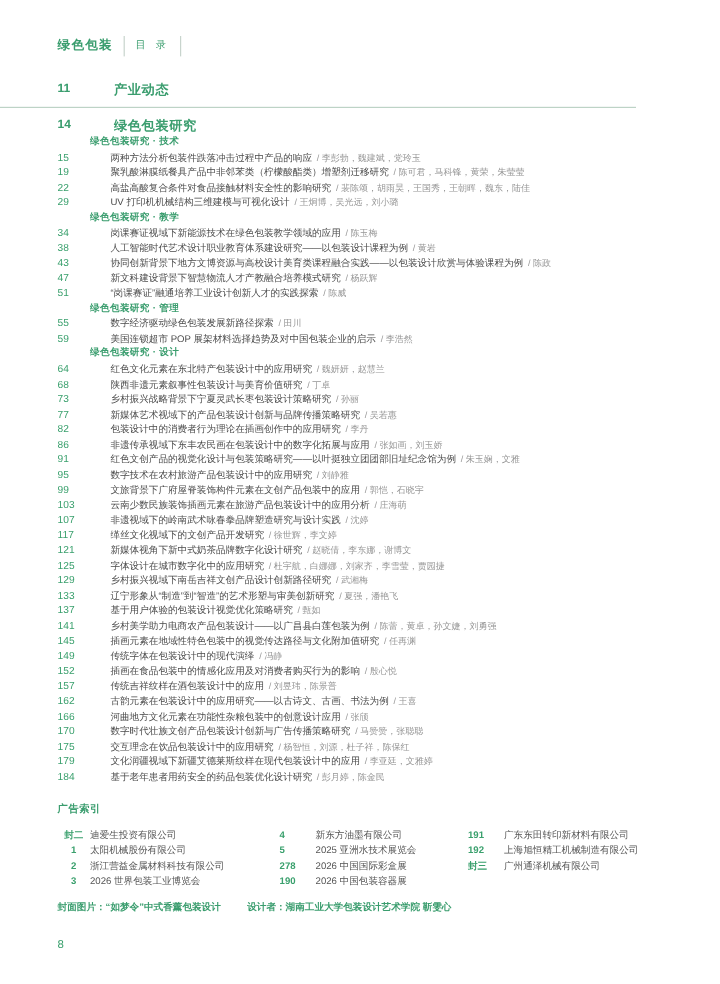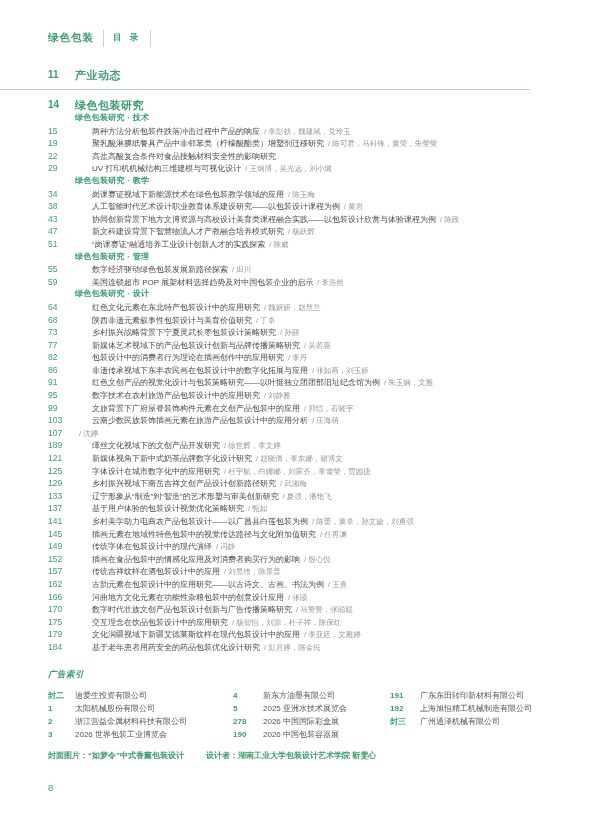--- a/index.html
+++ b/index.html
@@ -9,50 +9,50 @@
     font-family:"Liberation Sans","DejaVu Sans",sans-serif;
     color:#4b4b4b;
     overflow:hidden;
   }
   .page { width:600px; height:820px; padding:28px 30px 15px 48px; position:relative; }
 
   
   .hdr { display:flex; align-items:center; height:20px; }
   .hdr .mag { color:#3a9d6e; font-weight:bold; font-size:10.5px; letter-spacing:1px; }
   .hdr .vbar { width:1px; height:17px; background:#c8d4cd; margin:0 9px; }
-  .hdr .sec { color:#3a9d6e; font-size:8.5px; letter-spacing:3px;font-weight:bold; }
+  .hdr .sec { color:#3a9d6e; font-size:8.5px; letter-spacing:3px; }
 
   
   .toc { margin-top:20px; }
-  .entry-big { display:flex; align-items:flex-end; line-height:14px; margin-top:4px; }
+  .entry-big { display:flex; align-items:flex-end; line-height:14px; margin-top:4px;gap:20px; }
   .entry-big .num { width:27px; flex:0 0 27px; color:#3a9d6e; font-size:10px; font-weight:bold; }
   .entry-big .ttl { color:#3a9d6e; font-size:11px; font-weight:bold; letter-spacing:0.5px; }
   .rule { border:none; border-top:1px solid #bdd3c6; margin:7px 0 8px -48px; width:530px; }
 
   
   .group-heading {
     margin-left:27px; color:#3a9d6e; font-size:8px; font-weight:bold;
     line-height:12.6px; height:12.6px; white-space:nowrap; letter-spacing:0.3px;
   }
   .row { display:flex; align-items:baseline; line-height:12.6px; height:12.6px; white-space:nowrap; }
   .row .num { width:27px; flex:0 0 27px; color:#3aa06d; font-size:8.5px; }
   .row .ttl { color:#4b4b4b; font-size:8px;margin-left:17px; }
   .row .auth { color:#969696; font-size:7.5px; margin-left:4px; }
 
   
   .ads { margin-top:15px; }
-  .ads h2 { color:#3a9d6e; font-size:8.5px; font-weight:bold; letter-spacing:0.5px;font-style:italic; }
+  .ads h2 { color:#3a9d6e; font-size:8.5px; font-weight:bold; letter-spacing:0.5px; }
   .ad-cols { display:flex; margin-top:8px; }
   .ad-col { display:flex; flex-direction:column; }
   .ad-col1 { width:185px; }
   .ad-col2 { width:157px; }
   .ad-col3 { flex:1; }
   .ad-row { display:flex; align-items:baseline; line-height:13px; height:13px; white-space:nowrap; }
   .ad-row .num { color:#3aa06d; font-size:8px; font-weight:bold; flex:0 0 30px; }
-  .ad-col1 .ad-row .num { flex:0 0 27px; }
+  .ad-col1 .ad-row .num { flex:0 0 27px;text-align:center; }
   .ad-row .name { color:#555555; font-size:8px; }
 
   
   .footnote { margin-top:9px; color:#3a9d6e; font-size:8px; font-weight:bold; white-space:nowrap; }
   .footnote .gap { display:inline-block; width:22px; }
   .pageno { margin-top:21px; color:#3aa06d; font-size:9.5px; }
 </style>
 </head>
 <body>
 
@@ -83,20 +83,21 @@
           <span class="auth">/ 李彭勃，魏建斌，党玲玉</span>
         </div>
         <div class="row">
           <span class="num">19</span>
           <span class="ttl">聚乳酸淋膜纸餐具产品中非邻苯类（柠檬酸酯类）增塑剂迁移研究</span>
           <span class="auth">/ 陈可君，马科锋，黄荣，朱莹莹</span>
         </div>
         <div class="row">
           <span class="num">22</span>
           <span class="ttl">高盐高酸复合条件对食品接触材料安全性的影响研究</span>
+          <span class="auth">/ 裴陈颂，胡雨昊，王国秀，王朝晖，魏东，陆佳</span>
         </div>
         <div class="row">
           <span class="num">29</span>
           <span class="ttl">UV 打印机机械结构三维建模与可视化设计</span>
           <span class="auth">/ 王炯博，吴光远，刘小璐</span>
         </div>
         <div class="group-heading">绿色包装研究 · 教学</div>
         <div class="row">
           <span class="num">34</span>
           <span class="ttl">岗课赛证视域下新能源技术在绿色包装教学领域的应用</span>
@@ -179,24 +180,25 @@
           <span class="ttl">文旅背景下广府屋脊装饰构件元素在文创产品包装中的应用</span>
           <span class="auth">/ 郭恺，石晓宇</span>
         </div>
         <div class="row">
           <span class="num">103</span>
           <span class="ttl">云南少数民族装饰插画元素在旅游产品包装设计中的应用分析</span>
           <span class="auth">/ 庄海萌</span>
         </div>
         <div class="row">
           <span class="num">107</span>
+          <span class="ttl">非遗视域下的岭南武术咏春拳品牌塑造研究与设计实践</span>
           <span class="auth">/ 沈婷</span>
         </div>
         <div class="row">
-          <span class="num">189</span>
+          <span class="num">117</span>
           <span class="ttl">缂丝文化视域下的文创产品开发研究</span>
           <span class="auth">/ 徐世辉，李文婷</span>
         </div>
         <div class="row">
           <span class="num">121</span>
           <span class="ttl">新媒体视角下新中式奶茶品牌数字化设计研究</span>
           <span class="auth">/ 赵晓倩，李东娜，谢博文</span>
         </div>
         <div class="row">
           <span class="num">125</span>

